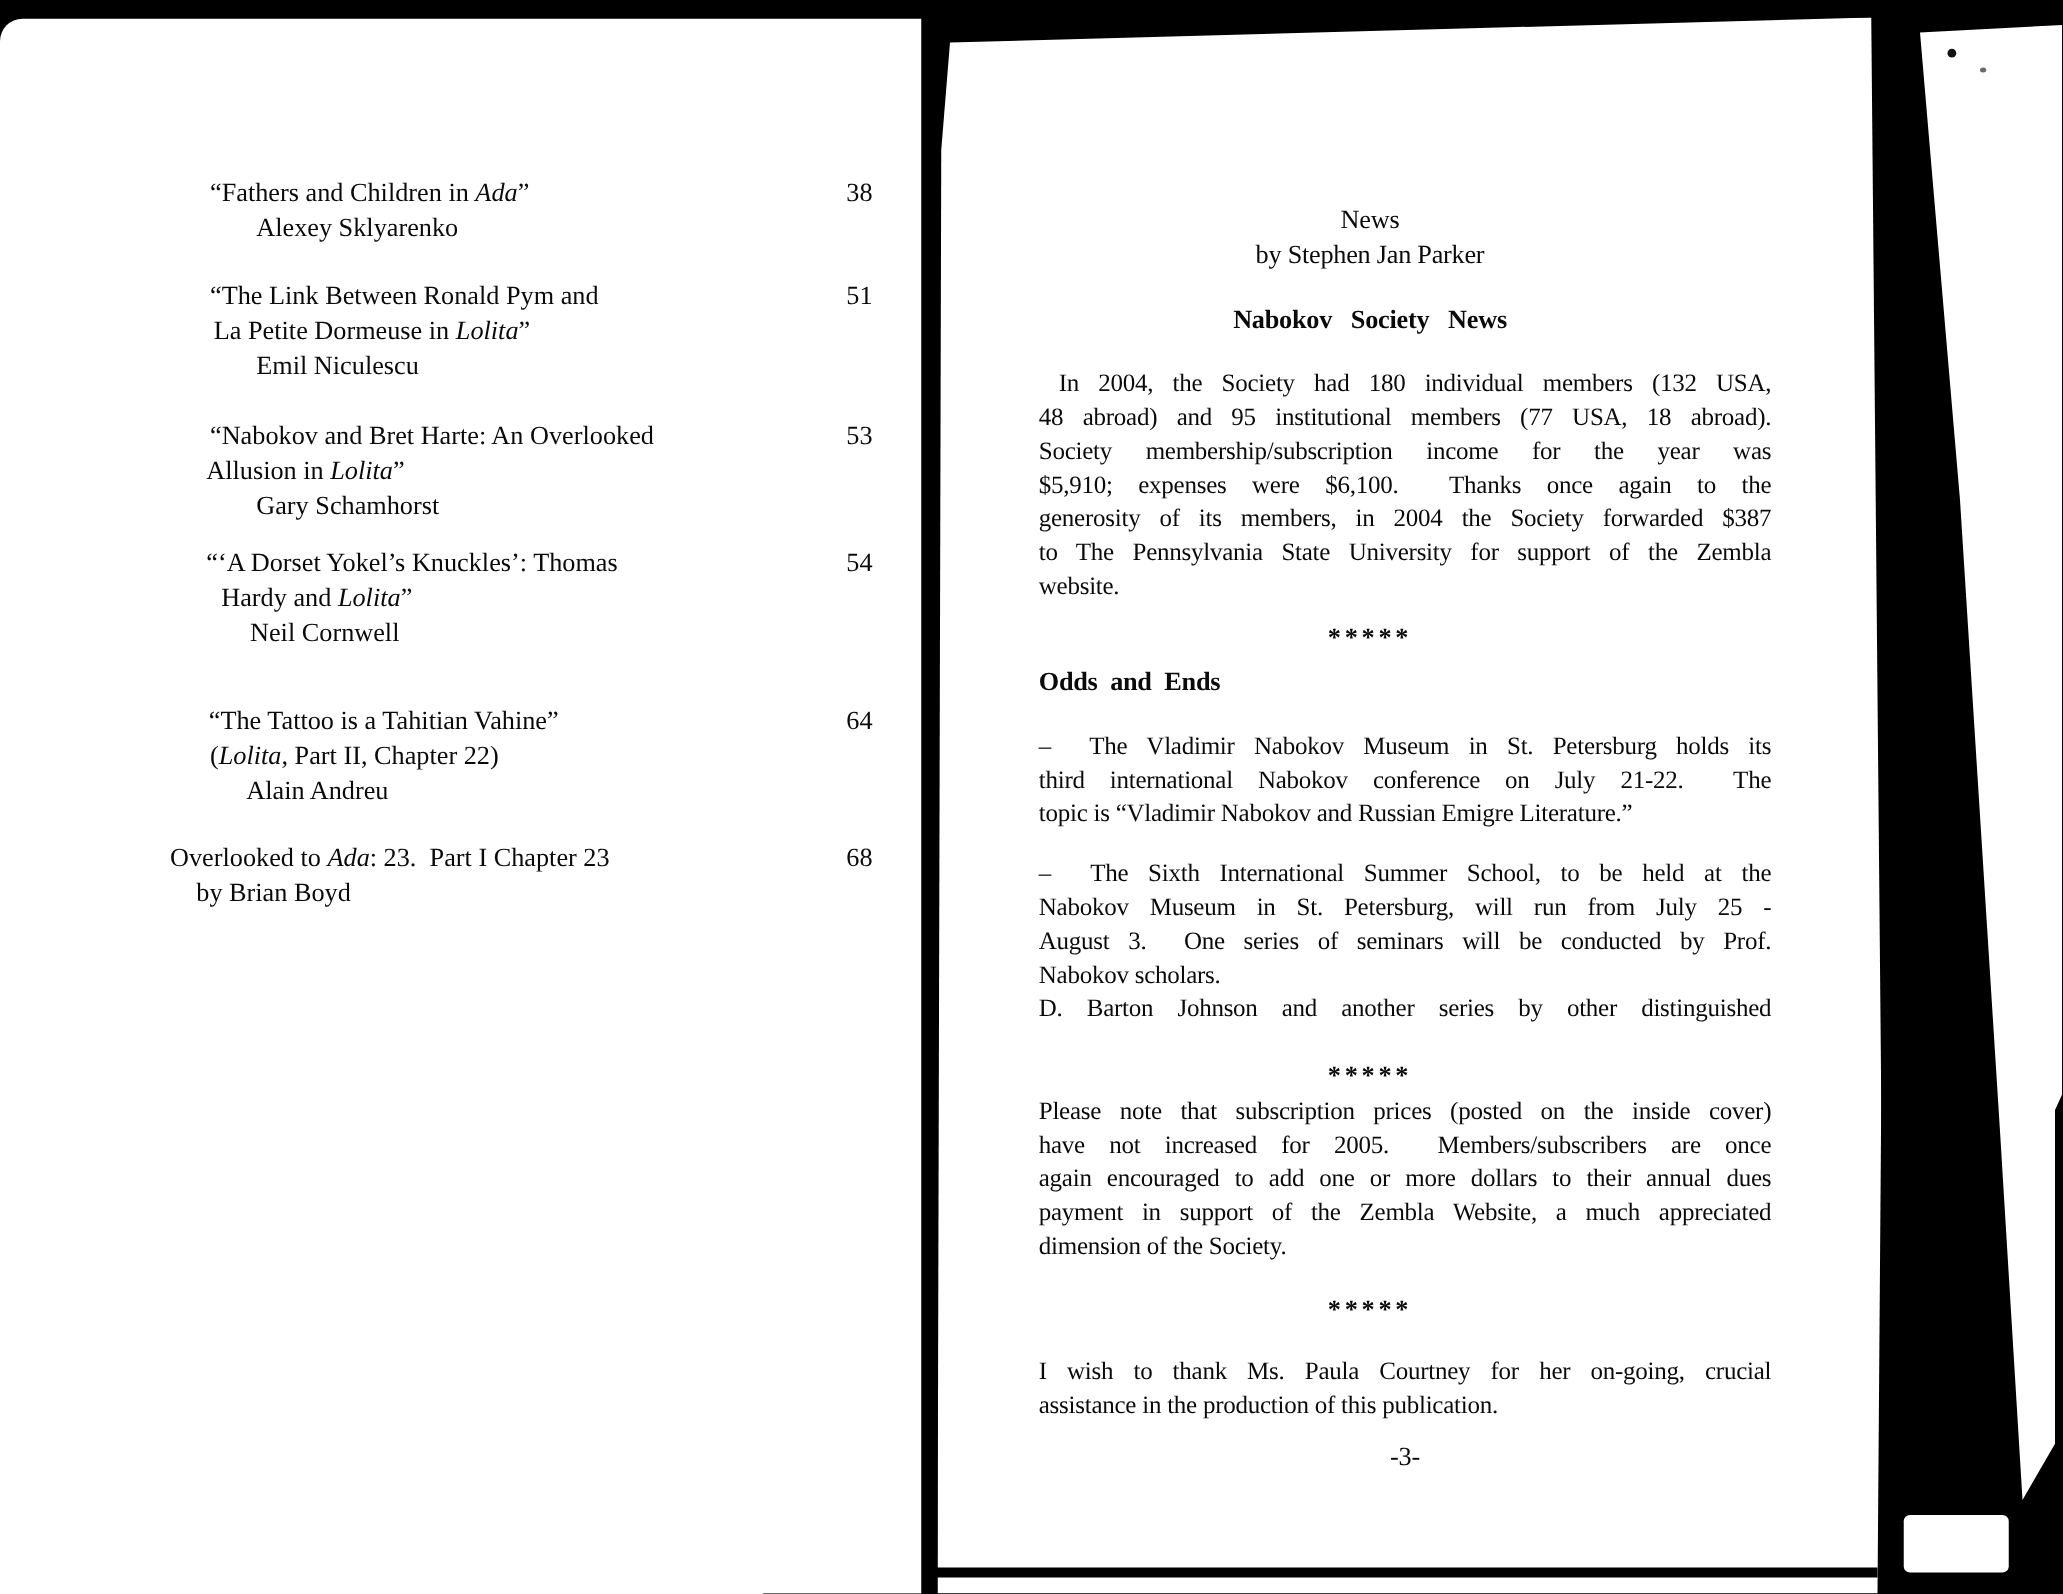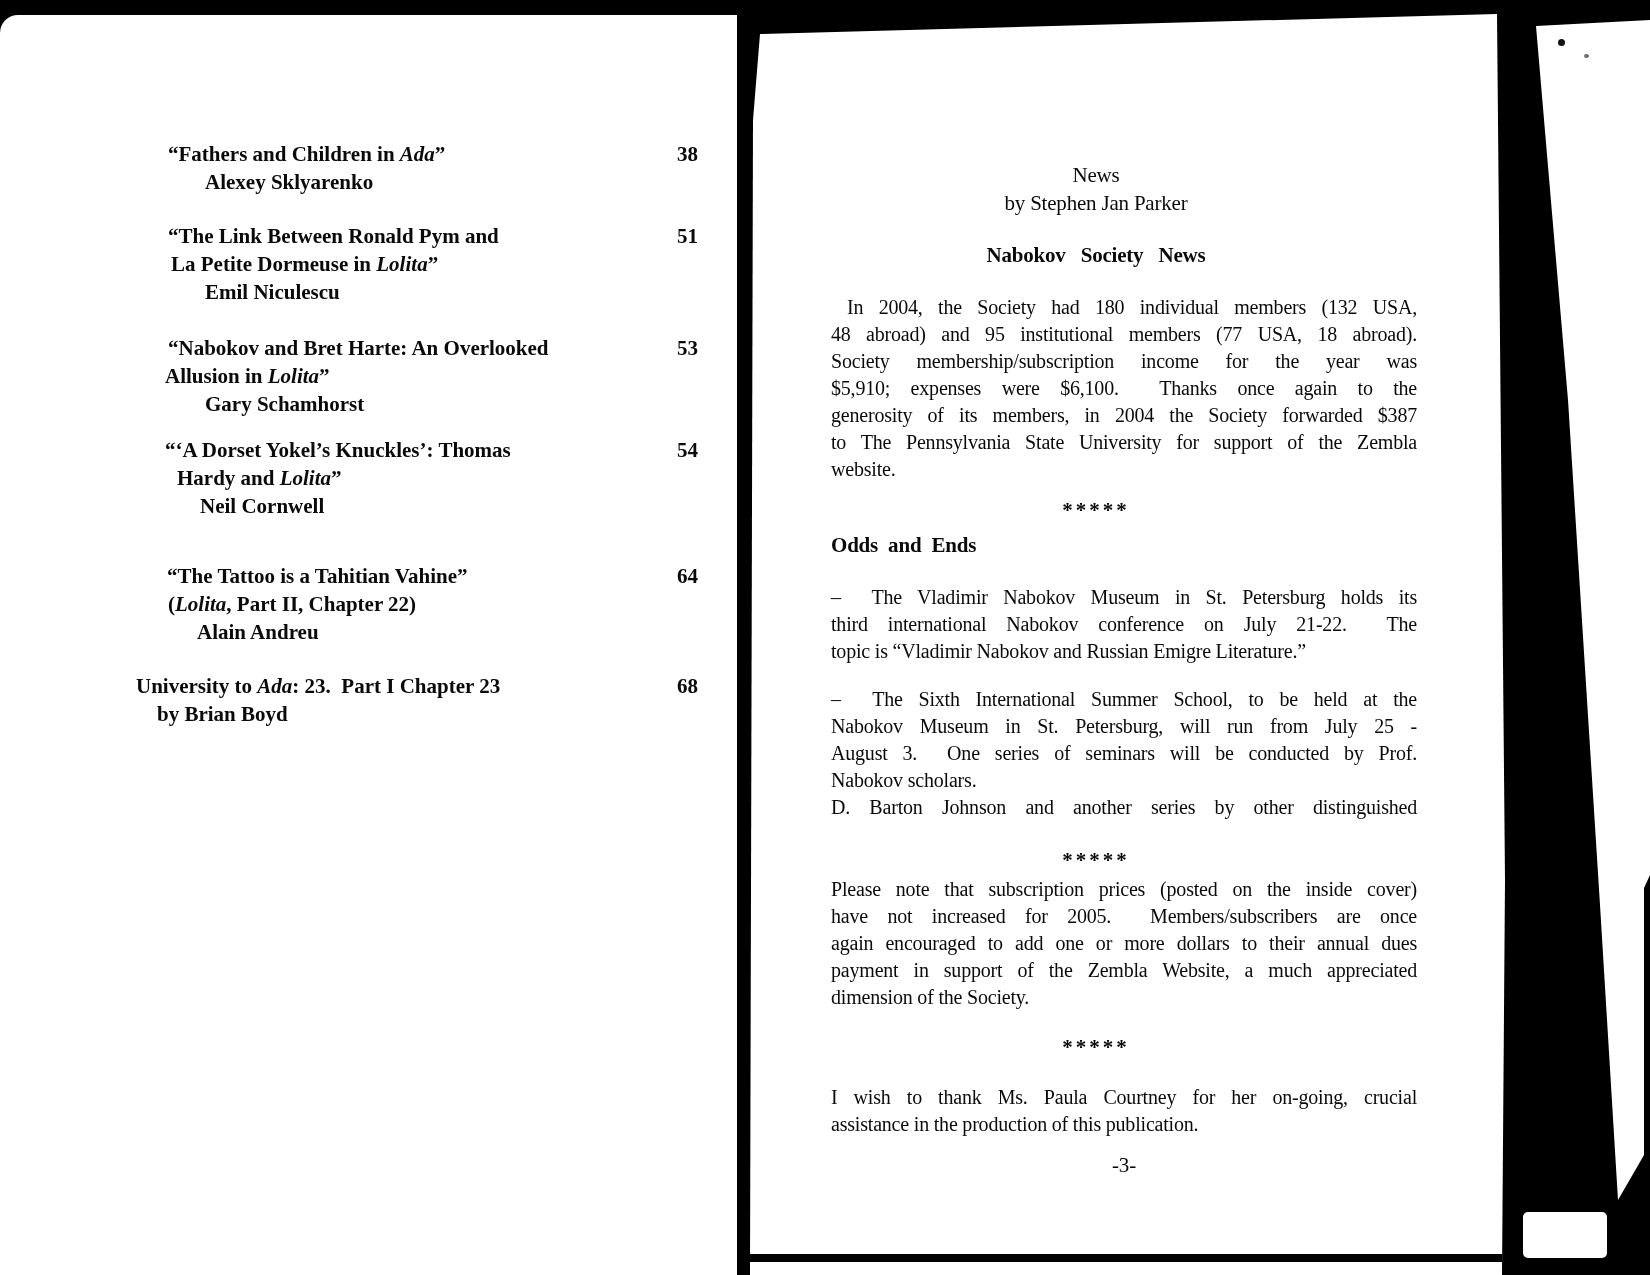--- a/index.html
+++ b/index.html
@@ -30,21 +30,21 @@
   }
   .edge-notch{
     position:absolute;left:1523px;top:1212px;width:84px;height:46px;background:#fff;border-radius:5px;
   }
   .speck1{position:absolute;left:1558px;top:39px;width:7px;height:7px;background:#111;border-radius:50%;}
   .speck2{position:absolute;left:1584px;top:54px;width:5px;height:4px;background:#6a6a6a;border-radius:50%;}
 
   
   .toc{
     position:absolute;left:127px;top:140px;width:573px;height:700px;
-    font-size:21px;line-height:28px;font-weight:bold;
+    font-size:21px;line-height:28px;
   }
   .toc-entry{position:absolute;left:0;width:573px;}
   .tline{white-space:pre-wrap;}
   .t-title{padding-left:41px;}
   .t-cont{padding-left:44px;}
   .t-author{padding-left:78px;}
   .toc-entry .pageno{position:absolute;right:2px;top:0;margin-left:24px;}
 
   
   .news{
@@ -105,21 +105,21 @@
     </div>
 
     <div class="toc-entry" style="top:422px;">
       <div class="tline" style="padding-left:40px;">“The Tattoo is a Tahitian Vahine”</div>
       <div class="tline" style="padding-left:41px;"><span>(</span><i>Lolita</i><span>, Part II, Chapter 22)</span></div>
       <div class="tline" style="padding-left:70px;">Alain Andreu</div>
       <span class="pageno">64</span>
     </div>
 
     <div class="toc-entry" style="top:532px;">
-      <div class="tline" style="padding-left:9px;"><span>University to </span><i>Ada</i><span>: 23.  Part I Chapter 23</span></div>
+      <div class="tline" style="padding-left:9px;"><span>Overlooked to </span><i>Ada</i><span>: 23.  Part I Chapter 23</span></div>
       <div class="tline" style="padding-left:30px;">by Brian Boyd</div>
       <span class="pageno">68</span>
     </div>
 
   </div>
 
   <div class="news">
 
     <div class="nblock centered hline" style="top:162px;">News</div>
     <div class="nblock centered hline" style="top:190px;">by Stephen Jan Parker</div>

